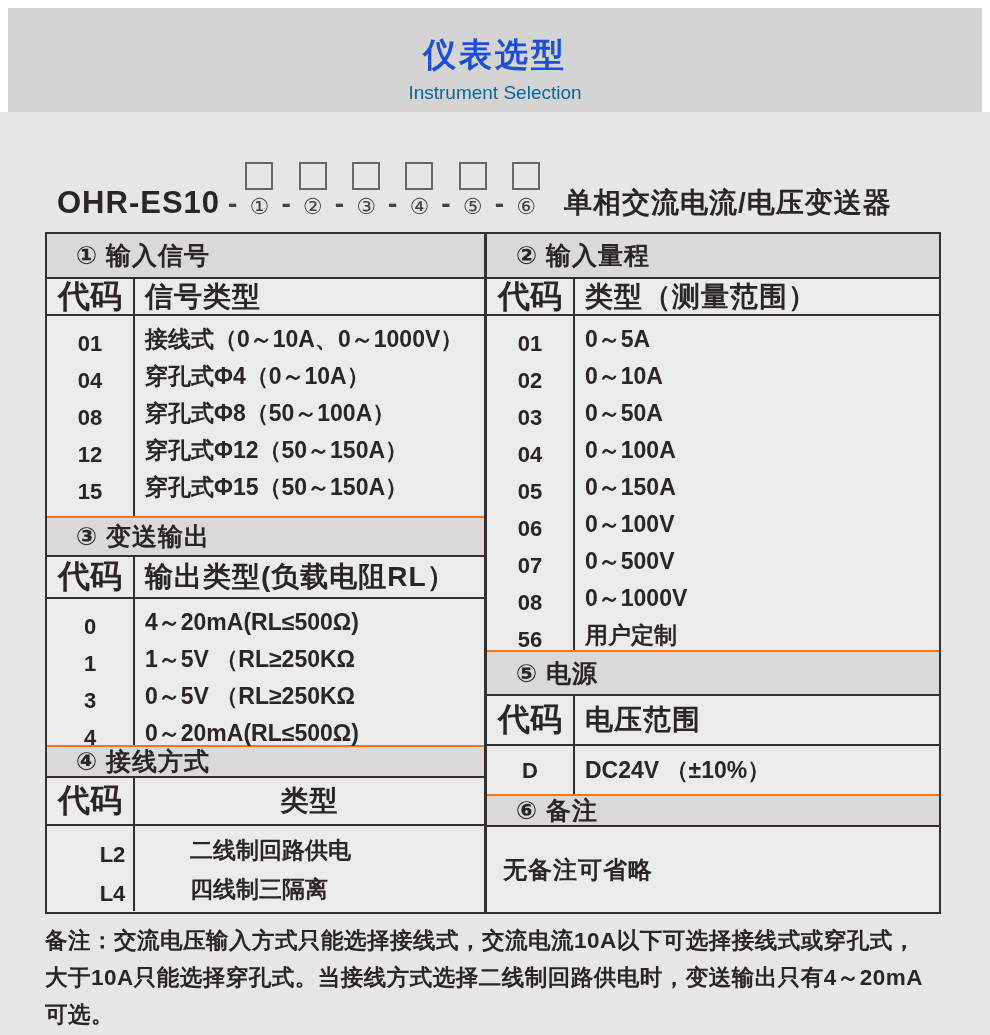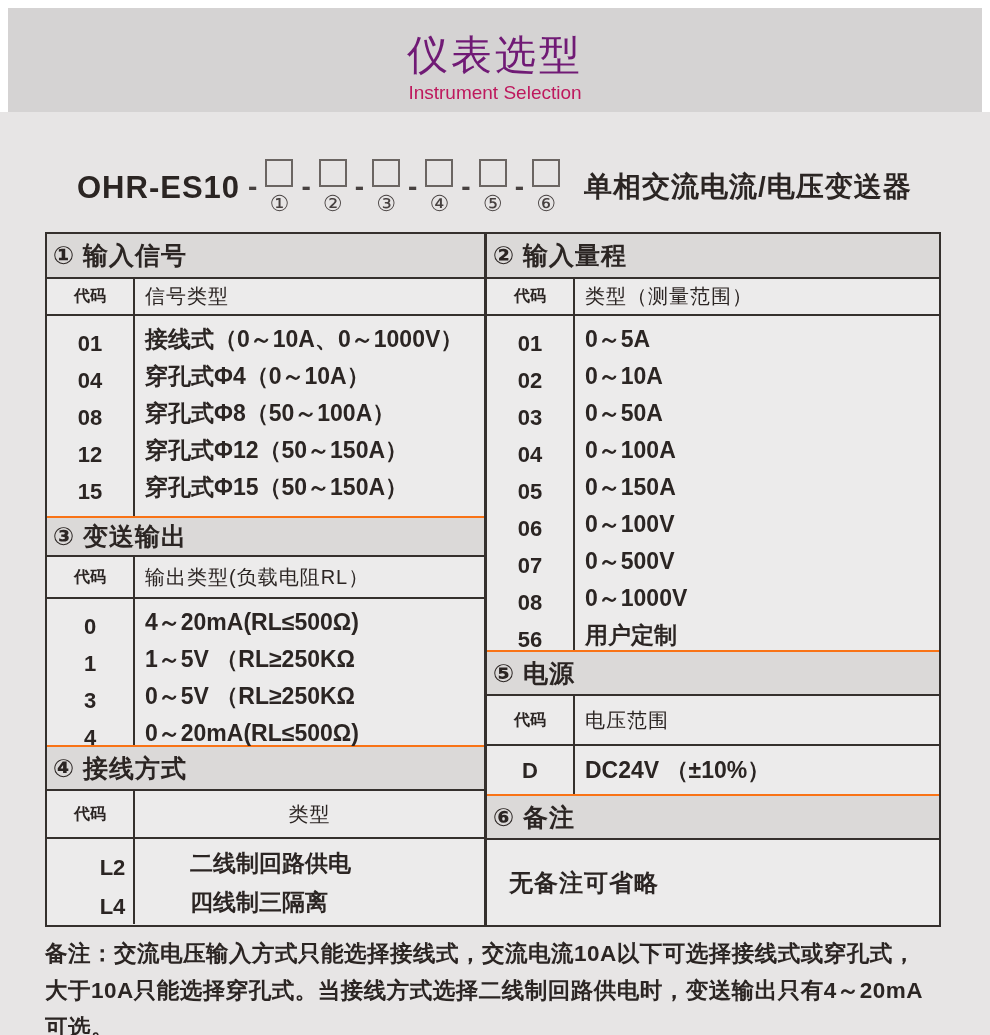--- a/index.html
+++ b/index.html
@@ -11,41 +11,41 @@
     overflow: hidden;
   }
   .title-band {
     margin: 8px 8px 0 8px;
     height: 104px;
     background: #d5d3d3;
     text-align: center;
     padding-top: 22px;
   }
   .page-title {
-    font-size: 41px;
-    font-weight: normal;
+    font-size: 33px;
+    font-weight: bold;
     letter-spacing: 3px;
-    color: #701a75;
+    color: #1d4ed8;
     line-height: 50px;
   }
   .page-subtitle {
     font-size: 19px;
-    color: #be185d;
+    color: #0369a1;
     margin-top: 2px;
   }
   .content {
     background: #e7e5e5;
     height: 923px;
     padding-top: 44px;
   }
   
   .model-row {
     display: flex;
-    align-items: center;
-    margin-left: 77px;
+    align-items: flex-end;
+    margin-left: 57px;
     height: 62px;
   }
   .model-prefix {
     font-size: 31px;
     font-weight: bold;
     letter-spacing: 1px;
     line-height: 30px;
     padding-top: 1px;
   }
   .model-unit {
@@ -88,42 +88,42 @@
     background: #ecebeb;
     border: 2px solid #35302d;
   }
   .tbl-left  { width: 441px; }
   .tbl-right { width: 456px; margin-left: -1px; border-left-width: 2px; }
   .sec-hdr {
     background: #dbd9d8;
     border-bottom: 2px solid #35302d;
     display: flex;
     align-items: center;
-    padding-left: 6px;
+    padding-left: 29px;
     font-size: 25px;
     font-weight: bold;
     letter-spacing: 1px;
   }
   .sec-hdr.mid { border-top: 2px solid #f97316; }
-  .h45 { height: 45px; } .h41 { height: 41px; } .h42 { height: 46px; } .h43 { height: 46px; }
+  .h45 { height: 45px; } .h41 { height: 41px; } .h42 { height: 33px; } .h43 { height: 46px; }
   .cols {
     display: flex;
     border-bottom: 2px solid #35302d;
   }
   .code-hd {
     width: 88px;
     border-right: 2px solid #35302d;
     display: flex; align-items: center; justify-content: center;
-    font-size: 16px; font-weight: bold;
+    font-size: 32px; font-weight: bold;
   }
   .type-hd {
     flex: 1;
     display: flex; align-items: center;
     padding-left: 10px;
-    font-size: 20px; font-weight: normal;
+    font-size: 28px; font-weight: bold;
     letter-spacing: 1px;
   }
   .type-hd.center { justify-content: center; padding-left: 0; }
   .body-row { display: flex; }
   .code-cell {
     width: 88px;
     border-right: 2px solid #35302d;
     padding-top: 9px;
     text-align: center;
   }
@@ -148,21 +148,21 @@
   .d-row .code-cell, .d-row .label-cell { padding-top: 0; display: flex; align-items: center; }
   .d-row .code-cell { justify-content: center; }
   .cols.tall { height: 50px; }
   .cols.h37 { height: 37px; }
   .cols.h42c { height: 42px; }
   .cols.h48c { height: 48px; }
   .note-cell {
     height: 85px;
     display: flex;
     align-items: center;
-    padding-left: 22px;
+    padding-left: 16px;
     font-size: 24px;
     font-weight: bold;
     letter-spacing: 1px;
   }
   
   .footnote {
     margin: 8px 40px 0 45px;
   }
   .footnote .fline {
     font-size: 22.5px;

